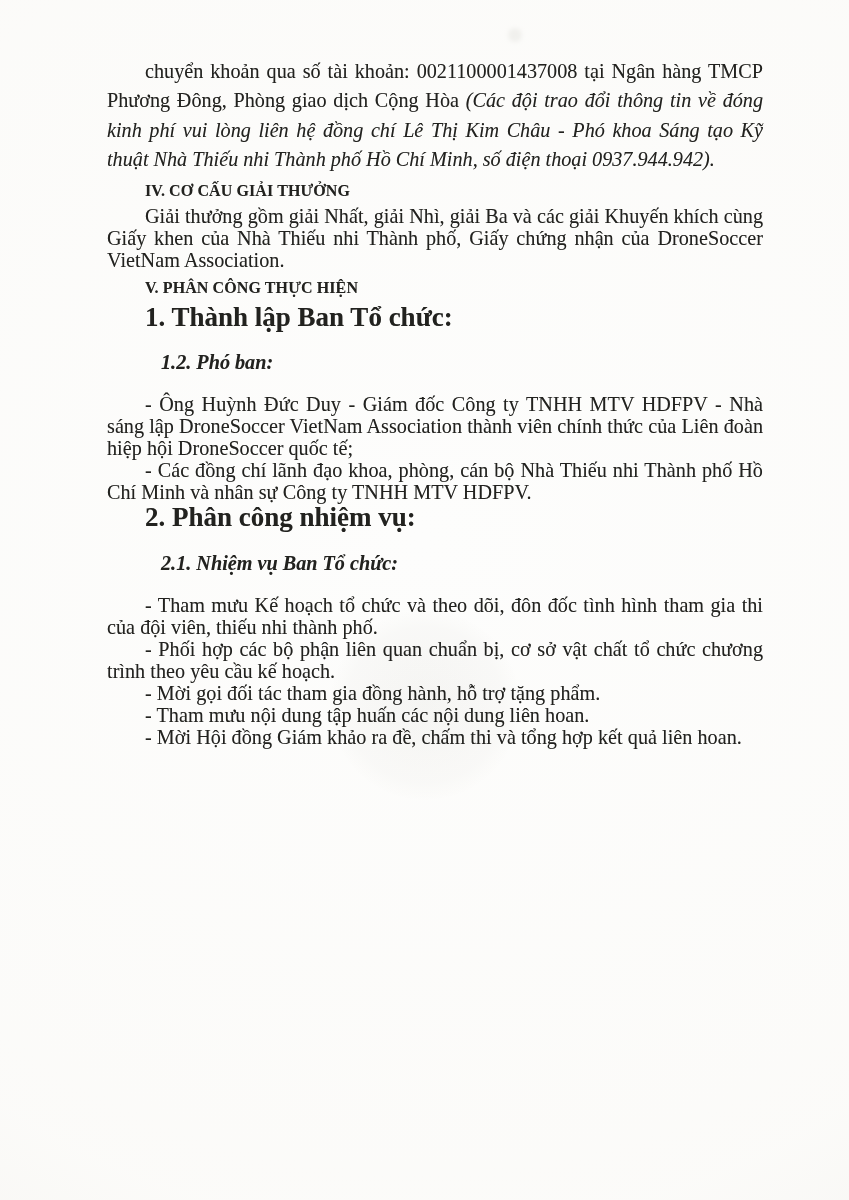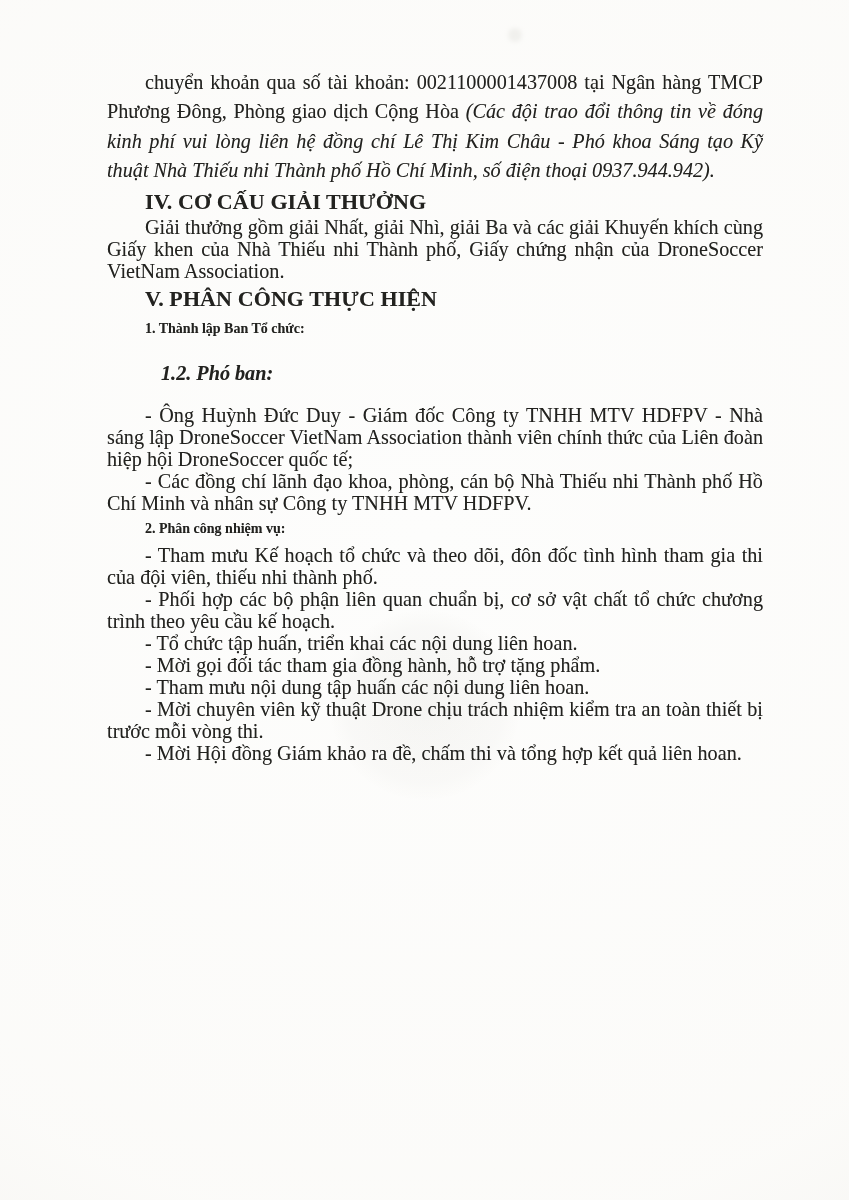--- a/index.html
+++ b/index.html
@@ -60,21 +60,21 @@
       rgba(198,196,188,0.16) 0%,
       rgba(205,203,196,0.09) 58%,
       rgba(255,255,255,0) 72%);
     z-index: 1;
     pointer-events: none;
   }
 
   .text-column {
     position: absolute;
     left: 107px;
-    top: 68px;
+    top: 57px;
     width: 656px;
     z-index: 4;
   }
 
   p.line-block {
     margin: 0;
     padding: 0;
     font-size: 20.2px;
     line-height: 22px;
     text-align: justify;
@@ -88,33 +88,33 @@
   }
 
   p.hang {
     text-indent: 38px;
   }
 
   
   p.heading-major {
     margin: 0;
     padding: 0;
-    font-size: 22px;
+    font-size: 16px;
     line-height: 29.3px;
     font-weight: bold;
     text-indent: 38px;
     text-align: left;
     letter-spacing: 0.1px;
   }
 
   
   p.heading-sub {
     margin: 0;
     padding: 0;
-    font-size: 14px;
+    font-size: 27px;
     line-height: 29.3px;
     font-weight: bold;
     text-indent: 38px;
     text-align: left;
   }
 
   
   p.heading-subsub {
     margin: 16px;
     padding: 0;
@@ -179,25 +179,24 @@
 
     <p class="heading-subsub">1.2. Phó ban:</p>
 
     <p class="line-block hang">- Ông Huỳnh Đức Duy - Giám đốc Công ty TNHH MTV HDFPV - Nhà sáng lập DroneSoccer VietNam Association thành viên chính thức của Liên đoàn hiệp hội DroneSoccer quốc tế;</p>
 
 
     <p class="line-block hang">- Các đồng chí lãnh đạo khoa, phòng, cán bộ Nhà Thiếu nhi Thành phố Hồ Chí Minh và nhân sự Công ty TNHH MTV HDFPV.</p>
 
     <p class="heading-sub">2. Phân công nhiệm vụ:</p>
 
+    <p class="heading-subsub">2.1. Nhiệm vụ Ban Tổ chức:</p>
 
     <p class="line-block hang">- Tham mưu Kế hoạch tổ chức và theo dõi, đôn đốc tình hình tham gia thi của đội viên, thiếu nhi thành phố.</p>
     <p class="line-block hang">- Phối hợp các bộ phận liên quan chuẩn bị, cơ sở vật chất tổ chức chương trình theo yêu cầu kế hoạch.</p>
-    <p class="line-block hang">- Tổ chức tập huấn, triển khai các nội dung liên hoan.</p>
     <p class="line-block hang">- Mời gọi đối tác tham gia đồng hành, hỗ trợ tặng phẩm.</p>
 
 
     <p class="line-block hang">- Tham mưu nội dung tập huấn các nội dung liên hoan.</p>
-    <p class="line-block hang">- Mời chuyên viên kỹ thuật Drone chịu trách nhiệm kiểm tra an toàn thiết bị trước mỗi vòng thi.</p>
     <p class="line-block hang">- Mời Hội đồng Giám khảo ra đề, chấm thi và tổng hợp kết quả liên hoan.</p>
 
   </div>
 </div>
 
 </body></html>

